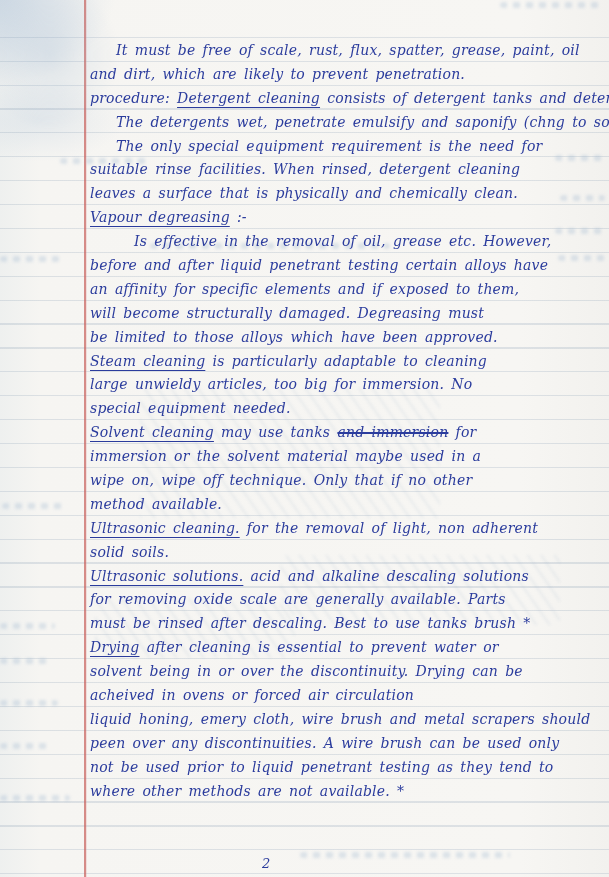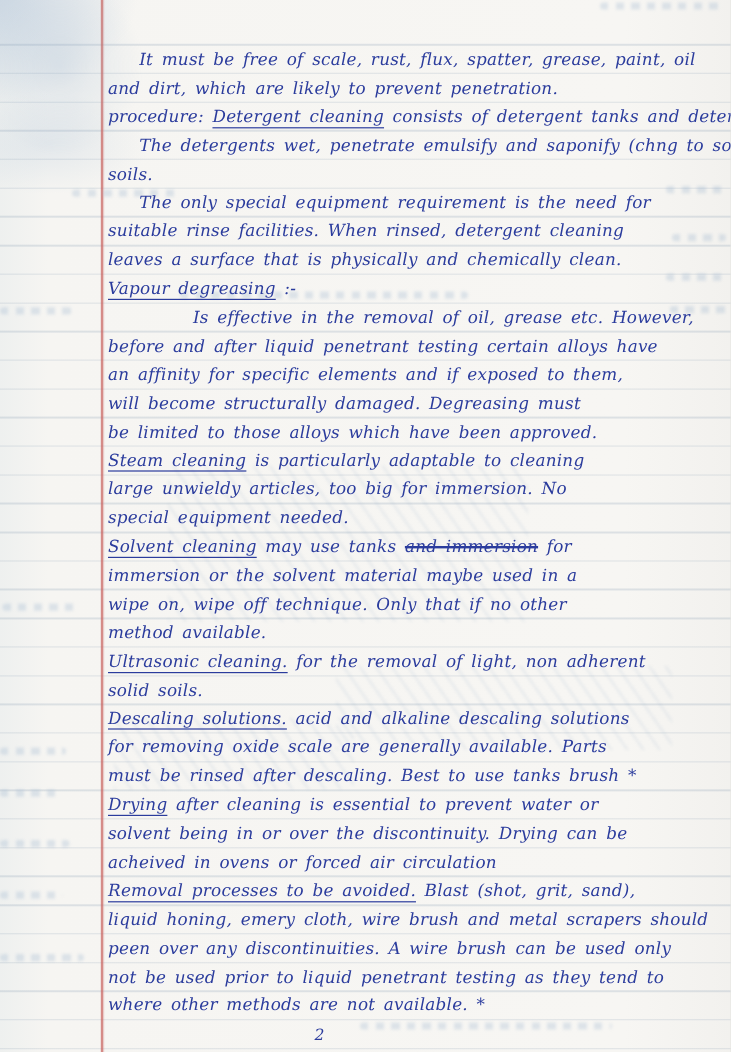--- a/index.html
+++ b/index.html
@@ -34,21 +34,21 @@
   #lines{
     position:absolute;left:90px;top:39px;right:4px;
     color:var(--ink,#2b3c9d);
     font-style:italic;
     font-size:14px;
     word-spacing:2.5px;
     letter-spacing:.2px;
   }
   .line{height:23.9px;line-height:23.9px;white-space:nowrap;}
   .ind1{padding-left:26px;}
-  .ind2{padding-left:44px;text-align:center;}
+  .ind2{padding-left:44px;}
   .seg{}
   .u{text-decoration:underline;text-decoration-thickness:1.4px;text-underline-offset:3.5px;text-align:right;}
   .s{text-decoration:line-through;text-decoration-thickness:1.6px;}
   #page-number{
     position:absolute;left:262px;bottom:6px;
     color:var(--ink,#2b3c9d);font-style:italic;font-size:13px;
   }
   
   .ghost{position:absolute;pointer-events:none;filter:blur(1.4px);opacity:.5;}
   .g-streak{
@@ -88,46 +88,44 @@
   <div class="ghost g-hatch" style="left:140px;top:388px;width:300px;height:130px;"></div>
   <div class="ghost g-hatch" style="left:280px;top:555px;width:280px;height:70px;"></div>
   <div class="ghost g-hatch" style="left:95px;top:598px;width:200px;height:60px;"></div>
   <div class="ghost g-blob" style="left:-20px;top:-20px;width:140px;height:150px;"></div>
 
   <div id="lines">
       <div class="line ind1"><span class="seg">It must be free of scale, rust, flux, spatter, grease, paint, oil</span></div>
       <div class="line"><span class="seg">and dirt, which are likely to prevent penetration.</span></div>
       <div class="line"><span class="seg">procedure: </span><span class="seg u">Detergent cleaning</span><span class="seg"> consists of detergent tanks and detergents.</span></div>
       <div class="line ind1"><span class="seg">The detergents wet, penetrate emulsify and saponify (chng to soap)</span></div>
-      <div class="line"><span class="seg">soils.</span></div>
       <div class="line ind1"><span class="seg">The only special equipment requirement is the need for</span></div>
       <div class="line"><span class="seg">suitable rinse facilities. When rinsed, detergent cleaning</span></div>
       <div class="line"><span class="seg">leaves a surface that is physically and chemically clean.</span></div>
       <div class="line"><span class="seg u">Vapour degreasing</span><span class="seg"> :-</span></div>
       <div class="line ind2"><span class="seg">Is effective in the removal of oil, grease etc. However,</span></div>
       <div class="line"><span class="seg">before and after liquid penetrant testing certain alloys have</span></div>
       <div class="line"><span class="seg">an affinity for specific elements and if exposed to them,</span></div>
       <div class="line"><span class="seg">will become structurally damaged. Degreasing must</span></div>
       <div class="line"><span class="seg">be limited to those alloys which have been approved.</span></div>
       <div class="line"><span class="seg u">Steam cleaning</span><span class="seg"> is particularly adaptable to cleaning</span></div>
       <div class="line"><span class="seg">large unwieldy articles, too big for immersion. No</span></div>
       <div class="line"><span class="seg">special equipment needed.</span></div>
       <div class="line"><span class="seg u">Solvent cleaning</span><span class="seg"> may use tanks </span><span class="seg s">and immersion</span><span class="seg"> for</span></div>
       <div class="line"><span class="seg">immersion or the solvent material maybe used in a</span></div>
       <div class="line"><span class="seg">wipe on, wipe off technique. Only that if no other</span></div>
       <div class="line"><span class="seg">method available.</span></div>
       <div class="line"><span class="seg u">Ultrasonic cleaning.</span><span class="seg"> for the removal of light, non adherent</span></div>
       <div class="line"><span class="seg">solid soils.</span></div>
-      <div class="line"><span class="seg u">Descaling solutions.</span><span class="seg"> acid and alkaline descaling solutions</span></div>
+      <div class="line"><span class="seg u">Ultrasonic solutions.</span><span class="seg"> acid and alkaline descaling solutions</span></div>
       <div class="line"><span class="seg">for removing oxide scale are generally available. Parts</span></div>
       <div class="line"><span class="seg">must be rinsed after descaling. Best to use tanks brush *</span></div>
       <div class="line"><span class="seg u">Drying</span><span class="seg"> after cleaning is essential to prevent water or</span></div>
       <div class="line"><span class="seg">solvent being in or over the discontinuity. Drying can be</span></div>
       <div class="line"><span class="seg">acheived in ovens or forced air circulation</span></div>
-      <div class="line"><span class="seg u">Removal processes to be avoided.</span><span class="seg"> Blast (shot, grit, sand),</span></div>
       <div class="line"><span class="seg">liquid honing, emery cloth, wire brush and metal scrapers should</span></div>
       <div class="line"><span class="seg">peen over any discontinuities. A wire brush can be used only</span></div>
       <div class="line"><span class="seg">not be used prior to liquid penetrant testing as they tend to</span></div>
       <div class="line"><span class="seg">where other methods are not available. *</span></div>
     </div>
 
   <div id="page-number">2</div>
 </div>
 
 </body></html>

